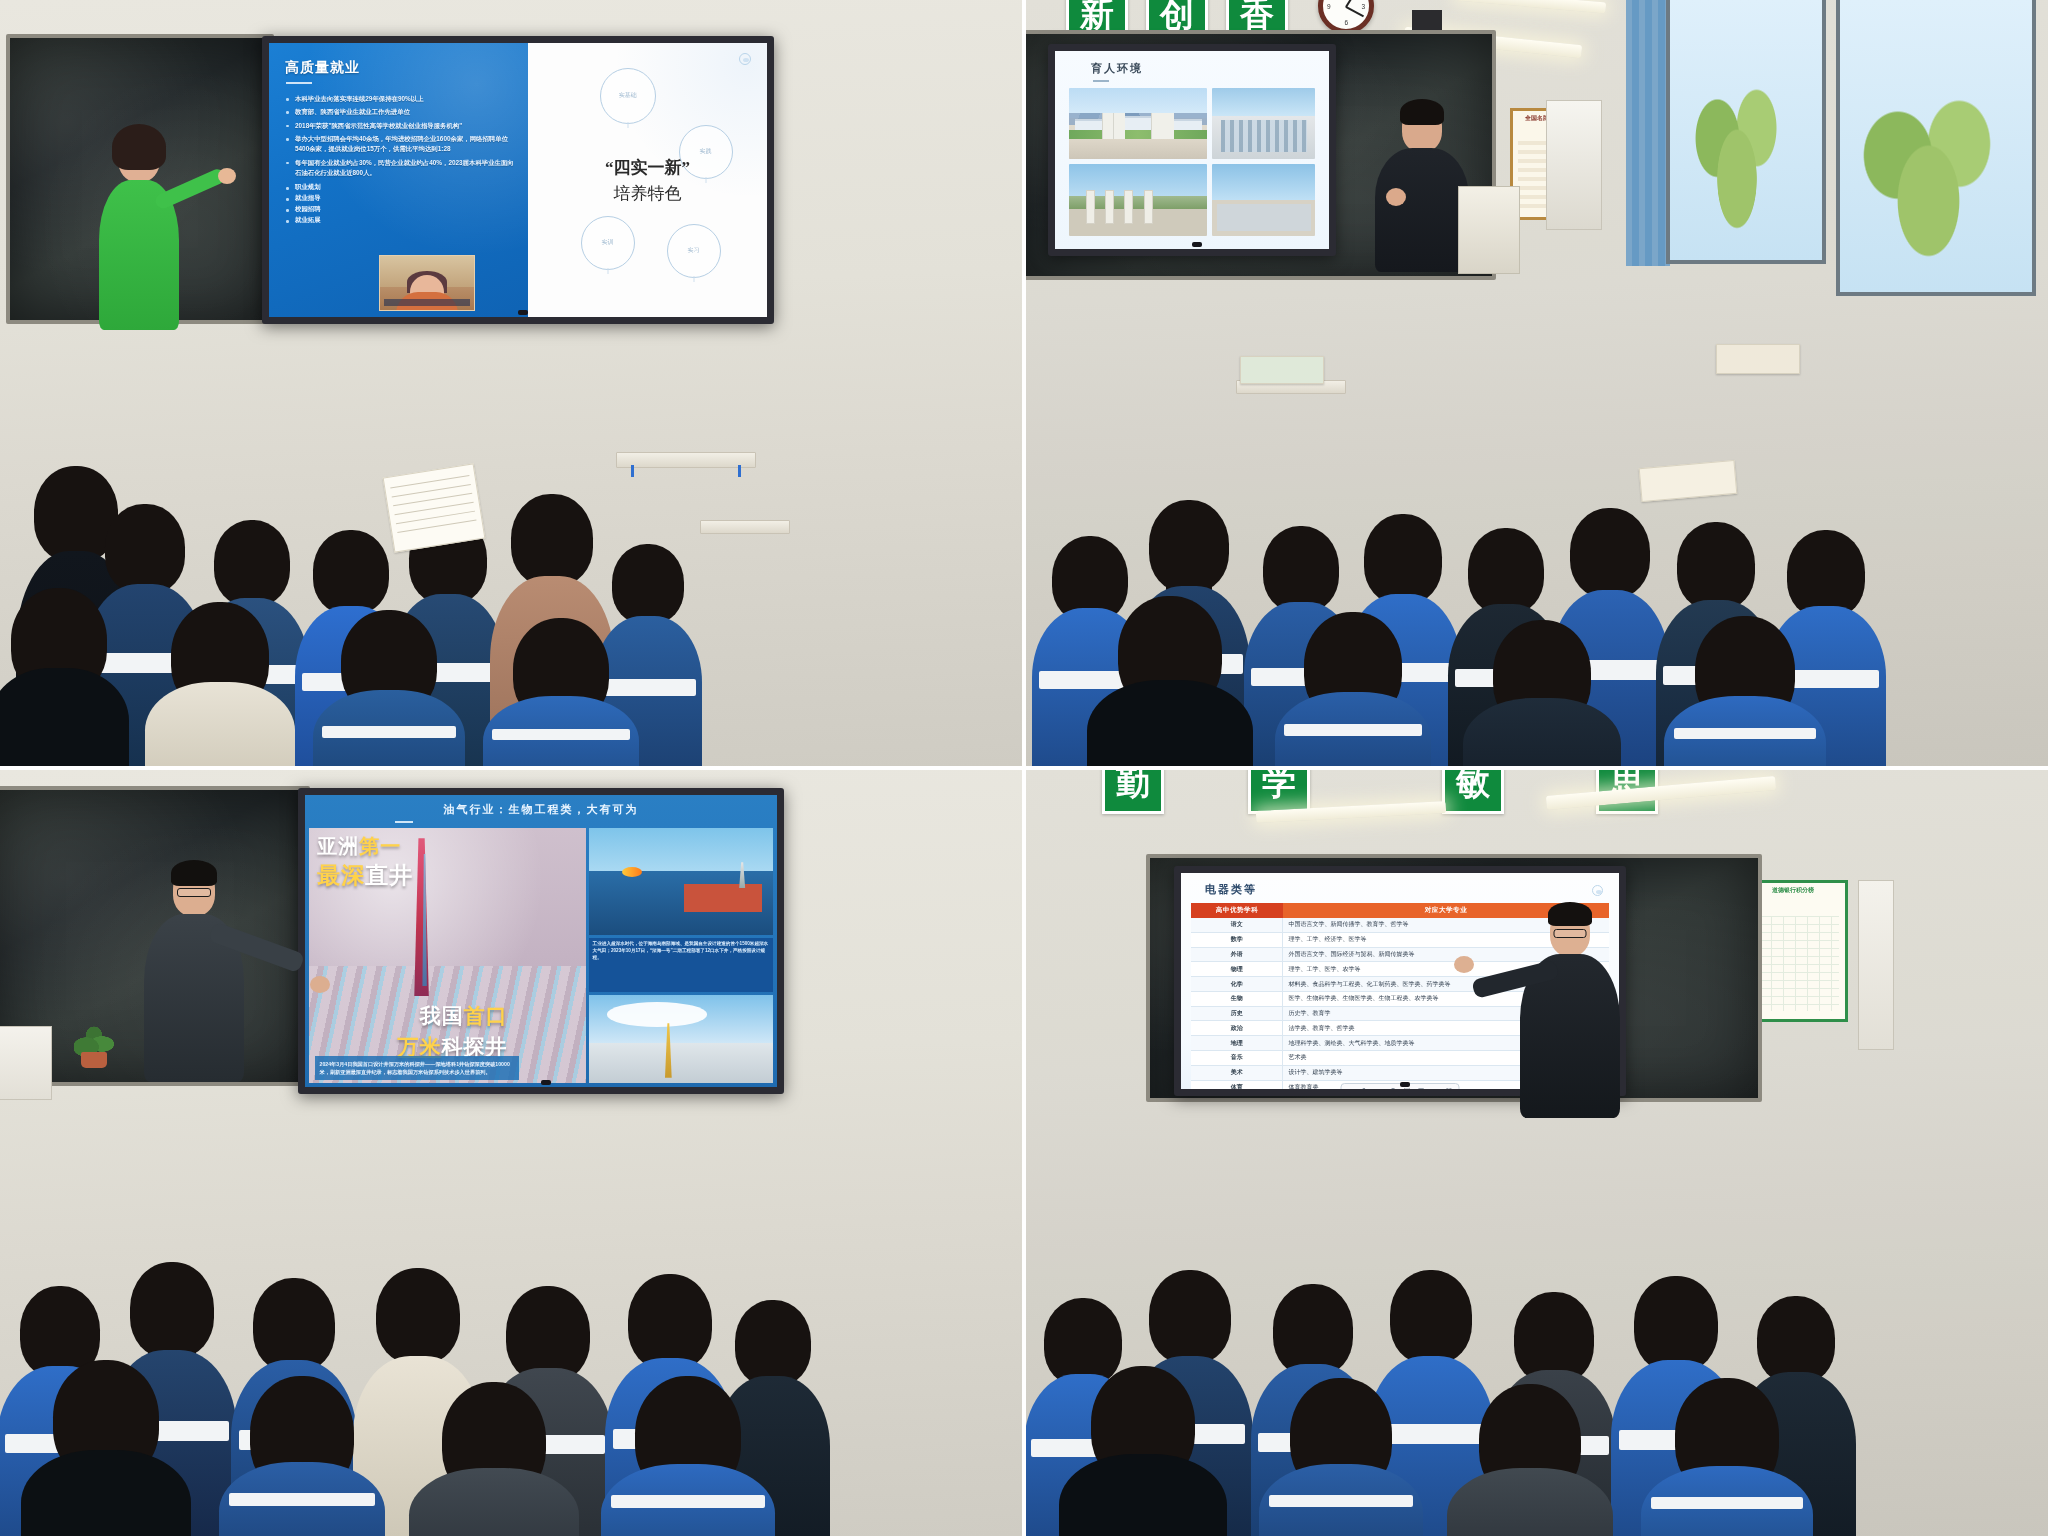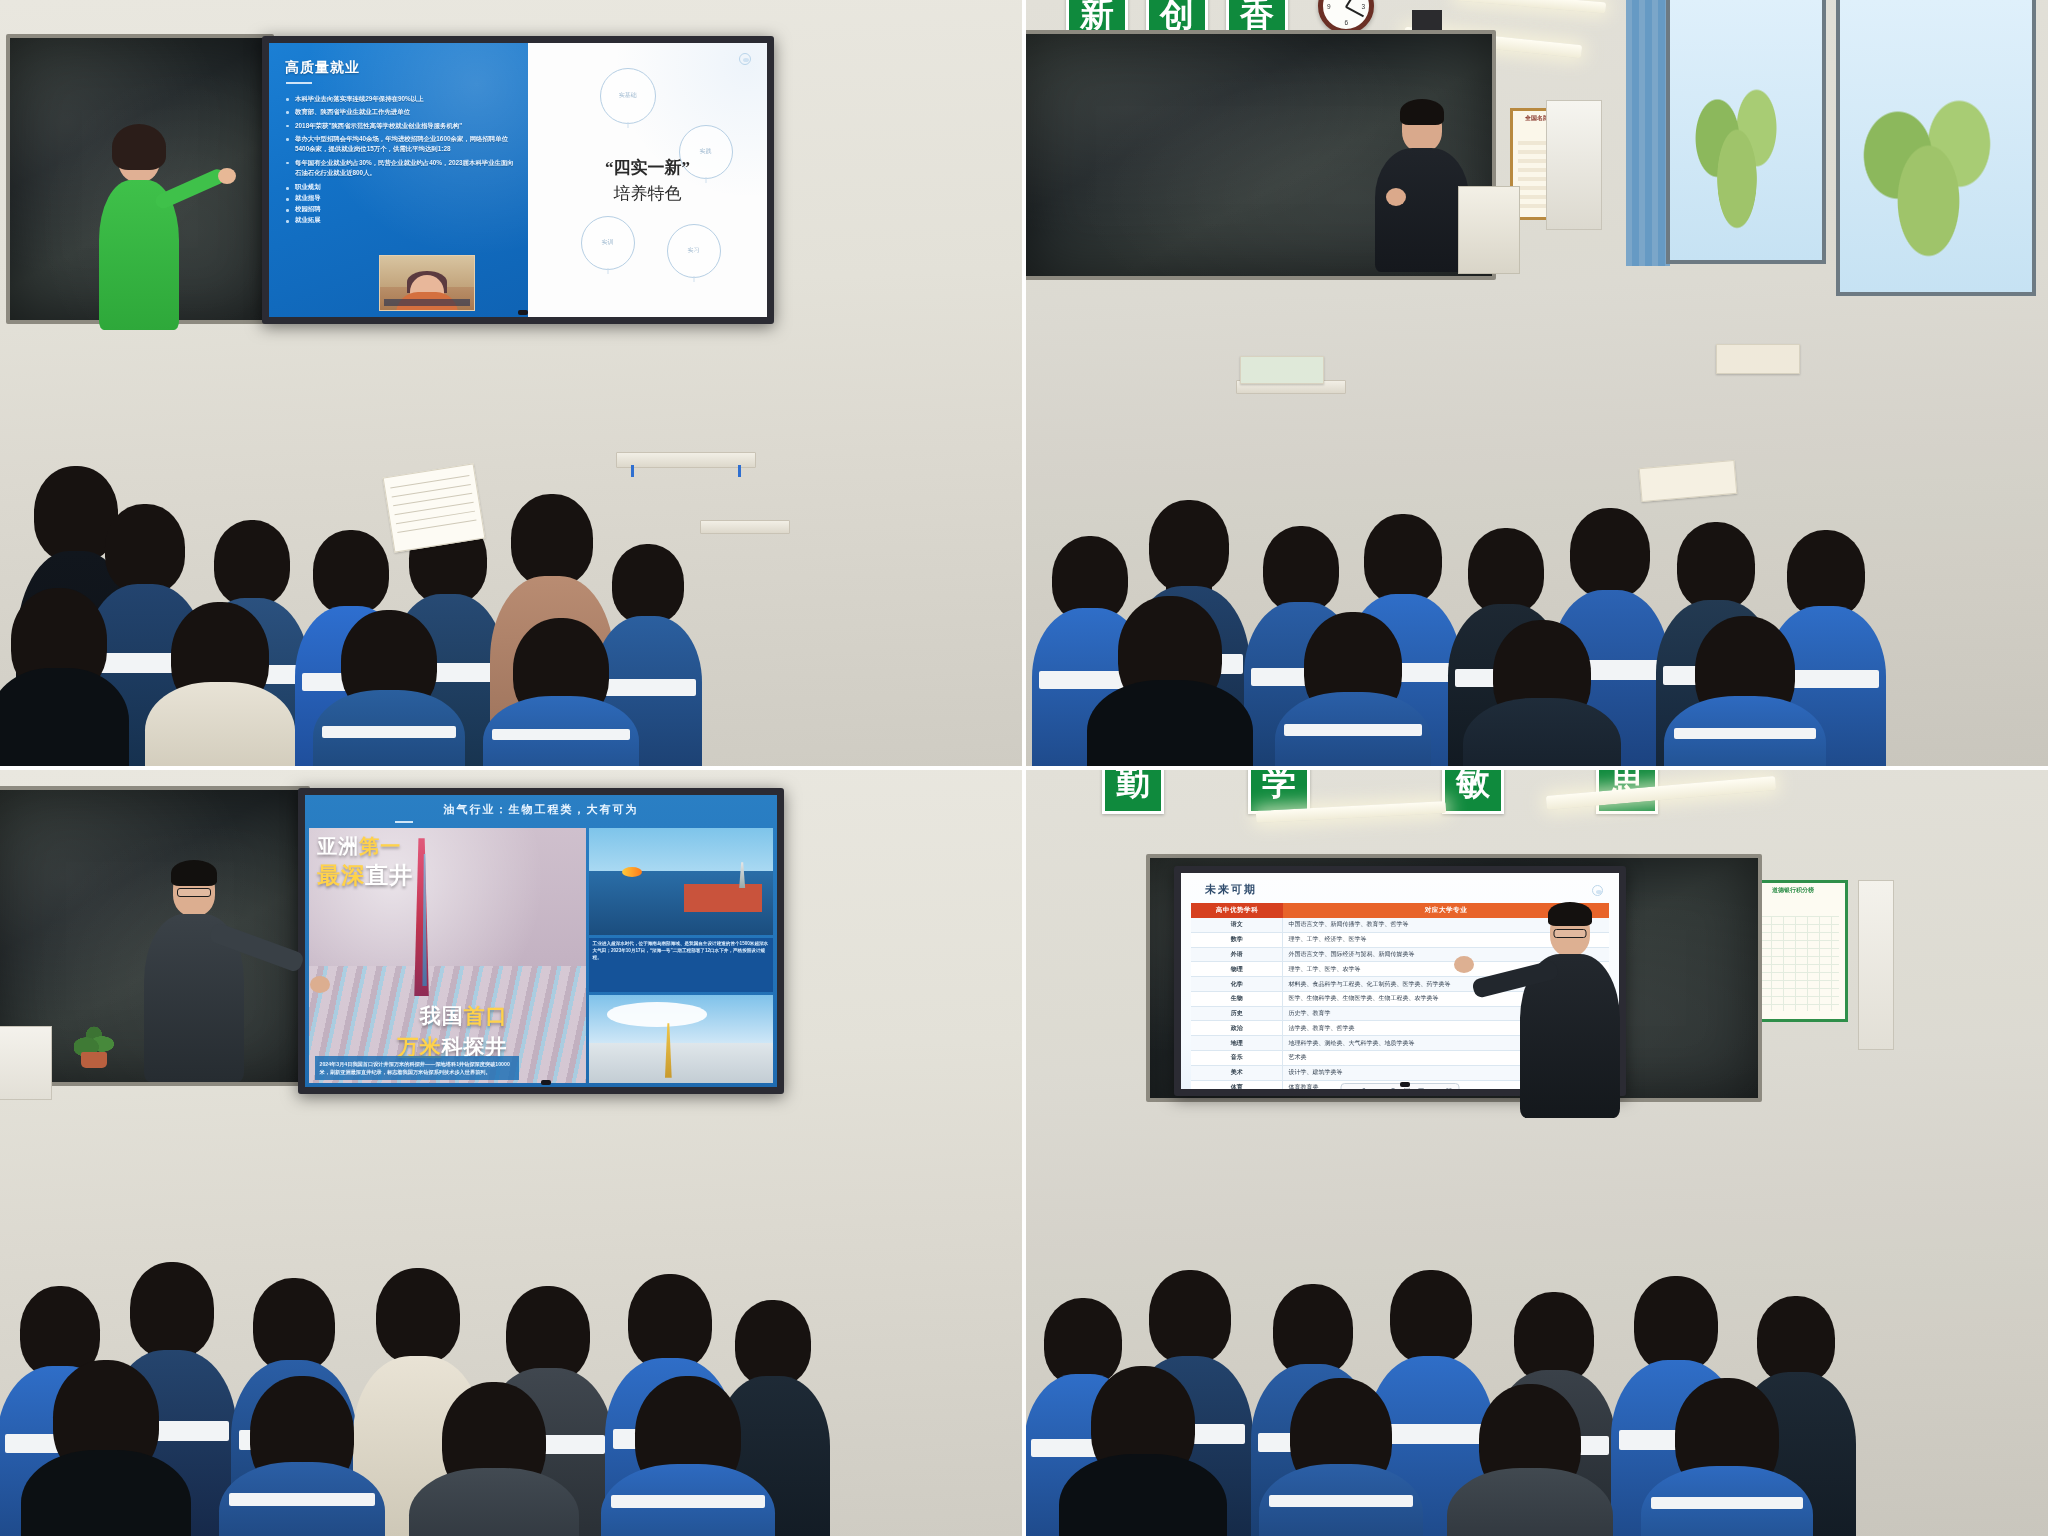--- a/index.html
+++ b/index.html
@@ -530,20 +530,53 @@
     <div class="window" style="left:640px;top:-4px;width:160px;height:268px;">
         <span class="tree"></span>
       </div>
     <div class="window" style="left:810px;top:-4px;width:200px;height:300px;">
         <span class="tree" style="left:6%;width:80%;"></span>
       </div>
 
     <div class="cabinet" style="left:520px;top:100px;width:56px;height:130px;background:linear-gradient(#f6f5f0,#dcd9cf);"></div>
 
     <div class="board" style="left:-6px;top:30px;width:476px;height:250px;"></div>
+    <div class="screen" style="left:22px;top:44px;width:288px;height:212px;">
+      <div class="slide2">
+        <div class="s2-title">育人环境</div>
+        <div class="s2-rule"></div>
+        <div class="s2-grid">
+          <div class="photo ph-campus" style="grid-row:1;grid-column:1;">
+            <i class="mtn"></i>
+            <i class="bld" style="left:4%;width:22%;"></i>
+              <i class="bld" style="left:38%;width:26%;height:26%;top:40%;"></i>
+              <i class="bld" style="left:70%;width:26%;"></i>
+            <i class="grn"></i>
+              <i class="plaza"></i>
+            <i class="pillar" style="left:24%;"></i>
+              <i class="pillar" style="left:32%;"></i>
+              <i class="pillar" style="right:24%;"></i>
+              <i class="pillar" style="right:32%;"></i>
+          </div>
+          <div class="photo ph-bldg" style="grid-row:1;grid-column:2;">
+              <i class="win"></i>
+            </div>
+          <div class="photo ph-gate" style="grid-row:2;grid-column:1;">
+            <i class="col" style="left:12%;"></i>
+              <i class="col" style="left:26%;"></i>
+              <i class="col" style="left:40%;"></i>
+              <i class="col" style="left:54%;"></i>
+          </div>
+          <div class="photo ph-strip" style="grid-row:2;grid-column:2;">
+              <i class="rf"></i>
+            </div>
+        </div>
+      </div>
+      <div class="bezel-dot"></div>
+    </div>
 
     <div class="teacher" style="left:352px;top:104px;width:88px;height:168px;">
       <div class="t-head" style="top:0;width:40px;height:48px;background:#d9a98c;"></div>
       <div style="position:absolute;left:50%;transform:translateX(-50%);top:-5px;width:44px;height:26px;border-radius:50% 50% 20% 20%;background:#14100e;"></div>
       <div class="t-body" style="bottom:0;width:94px;height:124px;background:linear-gradient(#20242a,#15181d);"></div>
       <div style="position:absolute;left:8px;top:84px;width:20px;height:18px;border-radius:50%;background:#dba98b;"></div>
     </div>
     <div style="position:absolute;left:432px;top:186px;width:62px;height:88px;background:linear-gradient(#f3f0e6,#d9d5c8);border:1px solid #c3bfb0;"></div>
 
     <div class="students">
@@ -769,21 +802,21 @@
     <div class="chart-bd" style="left:712px;top:110px;width:110px;height:142px;">
       <div class="hd">道德银行积分榜</div>
       <div class="gr"></div>
     </div>
     <div class="cabinet" style="left:832px;top:110px;width:36px;height:170px;"></div>
 
     <div class="board" style="left:120px;top:84px;width:616px;height:248px;"></div>
     <div class="screen" style="left:148px;top:96px;width:452px;height:230px;">
       <div class="slide4">
         <div class="s4-logo"></div>
-        <div class="s4-title">未来可期</div>
+        <div class="s4-title">电器类等</div>
         <table class="s4">
           <thead>
             <tr>
               <th class="first">高中优势学科</th>
               <th>对应大学专业</th>
             </tr>
           </thead>
           <tbody>
             <tr>
                 <td class="sub">语文</td>

